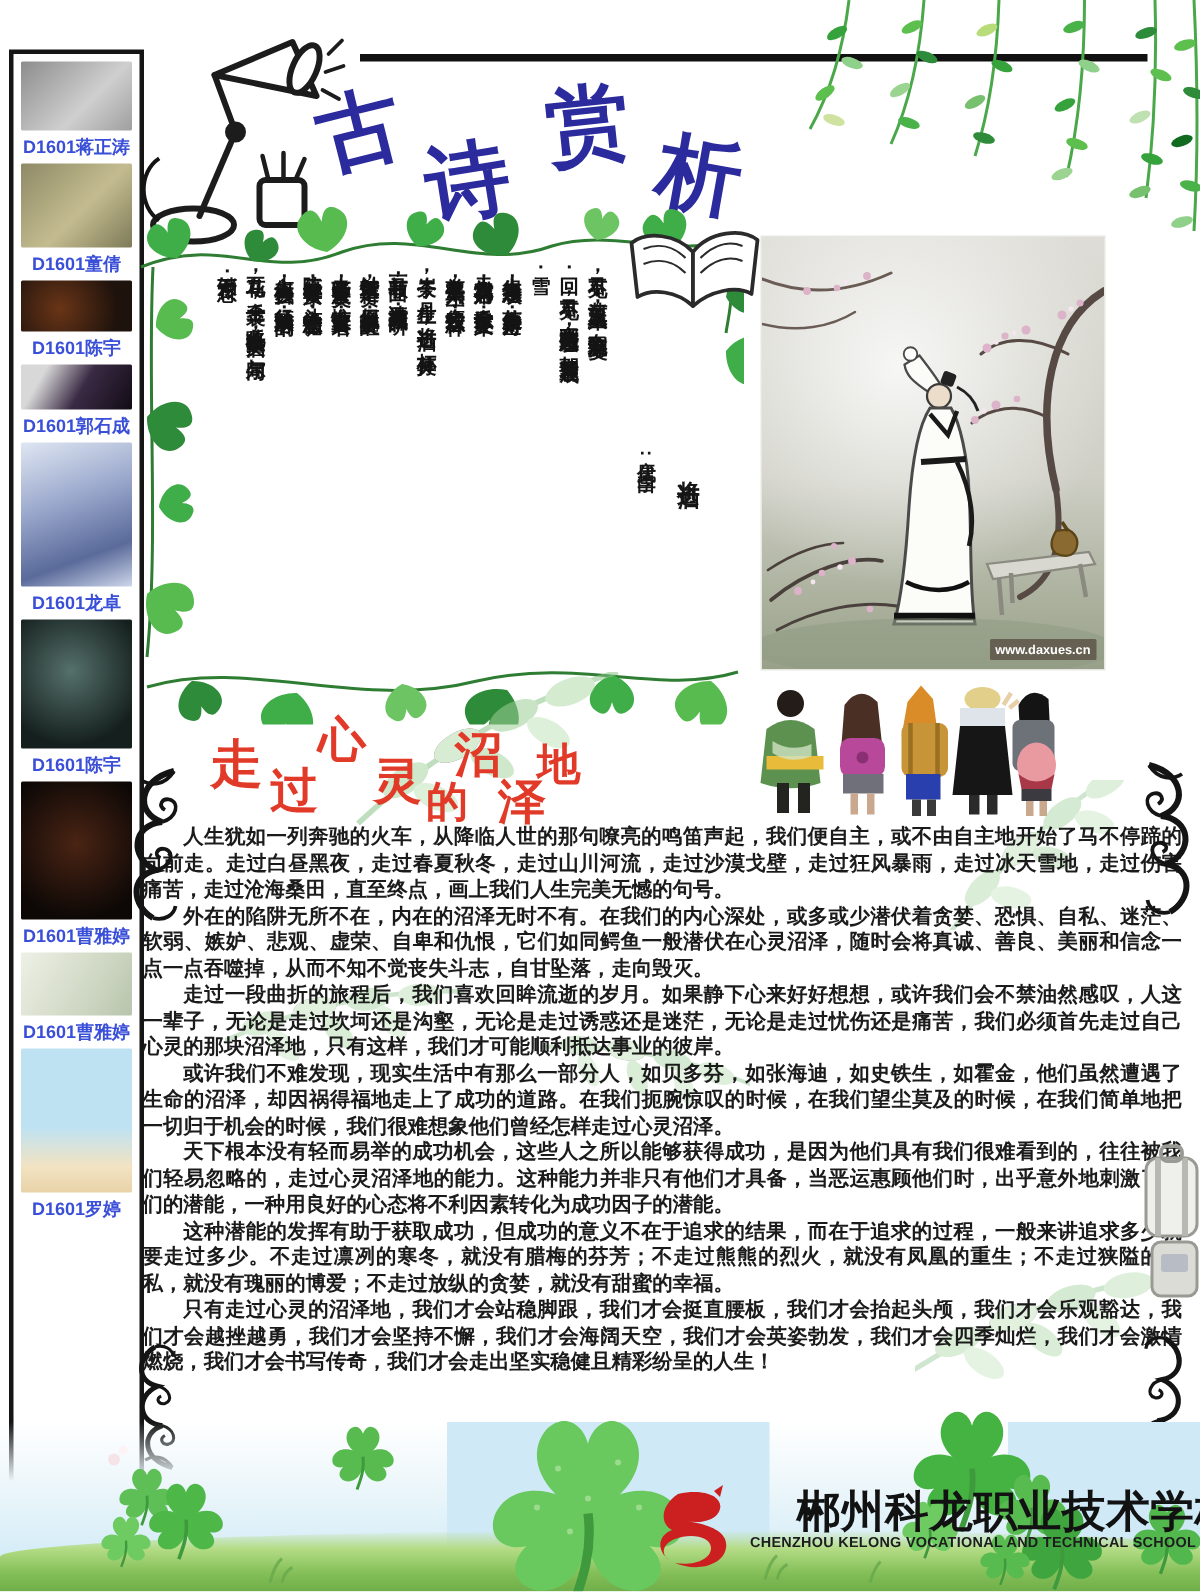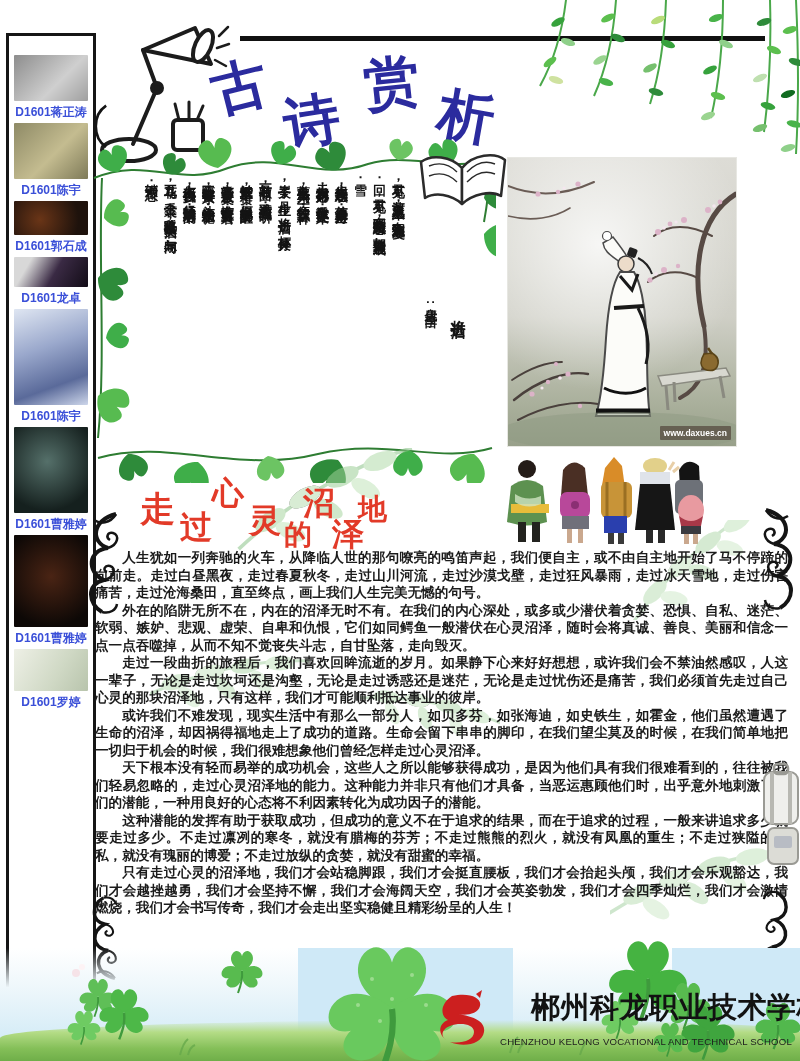--- a/index.html
+++ b/index.html
@@ -2,21 +2,21 @@
 <html><head>
 <meta charset="utf-8">
 <style>
   html,body{margin:0;padding:0;background:#ffffff;}
   .page{position:relative;width:800px;height:1061px;background:#fff;overflow:hidden;
         font-family:"Liberation Sans",sans-serif;}
 
   
   .sidebar{position:absolute;left:6px;top:33px;width:90px;height:988px;
            border:3px solid #151515;background:#fff;box-sizing:border-box;
-           padding-top:19px;overflow:hidden;}
+           padding-top:5px;overflow:hidden;}
   .s-entry{text-align:center;margin-bottom:3px;}
   .photo{width:74px;margin:0 auto;border-radius:1px;}
   .s-label{font-size:12px;font-weight:bold;color:#3a4fd8;line-height:16px;margin:3px 0 2px;}
   .s-entry:nth-of-type(1) .photo{height:46px;background:linear-gradient(135deg,#8d8d8d,#cfcfcf 60%,#9f9f9f);}
   .s-entry:nth-of-type(2) .photo{height:56px;background:linear-gradient(135deg,#8e8a66,#c4bc90 55%,#7e7a58);}
   .s-entry:nth-of-type(3) .photo{height:34px;background:radial-gradient(circle at 35% 55%,#6a3517,#1e120c 75%);}
   .s-entry:nth-of-type(4) .photo{height:30px;background:linear-gradient(120deg,#d8d8d8 20%,#3a2a44 55%,#120c16);}
   .s-entry:nth-of-type(5) .photo{height:96px;background:linear-gradient(160deg,#dfe6f2,#9aa8cc 40%,#5a6a9a 75%,#cdd6ea);}
   .s-entry:nth-of-type(6) .photo{height:86px;background:radial-gradient(circle at 45% 40%,#55706a,#15201e 75%);}
   .s-entry:nth-of-type(7) .photo{height:92px;background:radial-gradient(circle at 50% 45%,#4a2414,#0d0806 80%);}
@@ -84,21 +84,21 @@
   .grass{position:absolute;left:0;top:1020px;width:800px;height:41px;
      background:linear-gradient(180deg,rgba(190,224,142,0) 0%,#b4dc86 30%,#84bf58 70%,#6fae49 100%);
      border-radius:60% 40% 0 0/18px 12px 0 0;}
   .clovers{position:absolute;left:40px;top:935px;width:760px;height:126px;}
 
   
   .logo{position:absolute;left:436px;top:988px;width:364px;height:66px;}
   .logo-glyph{position:absolute;left:0;top:2px;width:58px;height:58px;}
   .logo-cn{position:absolute;left:62px;top:0px;font-size:29px;font-weight:bold;
            color:#121212;letter-spacing:0.5px;white-space:nowrap;margin-left:33px;}
-  .logo-en{position:absolute;left:64px;top:48px;font-size:9.6px;font-weight:normal;
+  .logo-en{position:absolute;left:64px;top:35px;font-size:9.6px;font-weight:bold;
            color:#1d1d1d;letter-spacing:0.2px;white-space:nowrap;}
 </style>
 </head>
 <body>
 
 <div class="page">
 
   <svg width="0" height="0" style="position:absolute">
     <defs>
       <path id="ivy" d="M0 0 C -9 -3 -13 -12 -7 -16 C -3 -19 -1 -16 0 -12 C 1 -16 3 -19 7 -16 C 13 -12 9 -3 0 0 Z"></path>
@@ -130,20 +130,24 @@
         <ellipse cx="62" cy="42" rx="11" ry="5.5" fill="#a9d6a2" transform="rotate(28 62 42)"></ellipse>
         <ellipse cx="88" cy="28" rx="11" ry="5.5" fill="#c2e4bb" transform="rotate(30 88 28)"></ellipse>
       </g>
     </defs>
   </svg>
 
   <div class="sidebar">
       <div class="s-entry">
       <div class="photo"></div>
       <div class="s-label">D1601蒋正涛</div>
+    </div>
+      <div class="s-entry">
+      <div class="photo"></div>
+      <div class="s-label">D1601童倩</div>
     </div>
       <div class="s-entry">
       <div class="photo"></div>
       <div class="s-label">D1601陈宇</div>
     </div>
       <div class="s-entry">
       <div class="photo"></div>
       <div class="s-label">D1601郭石成</div>
     </div>
       <div class="s-entry">
@@ -415,21 +419,21 @@
       <use href="#sprigg" transform="rotate(40 60 40)"></use>
     </svg>
   <svg class="sprig" style="left:610px;top:830px;width:180px;height:120px" viewBox="0 0 130 80">
       <use href="#sprigg" transform="rotate(10 60 40)"></use>
     </svg>
 
   <div class="article">
       <p>人生犹如一列奔驰的火车，从降临人世的那句嘹亮的鸣笛声起，我们便自主，或不由自主地开始了马不停蹄的向前走。走过白昼黑夜，走过春夏秋冬，走过山川河流，走过沙漠戈壁，走过狂风暴雨，走过冰天雪地，走过伤害痛苦，走过沧海桑田，直至终点，画上我们人生完美无憾的句号。</p>
       <p>外在的陷阱无所不在，内在的沼泽无时不有。在我们的内心深处，或多或少潜伏着贪婪、恐惧、自私、迷茫、软弱、嫉妒、悲观、虚荣、自卑和仇恨，它们如同鳄鱼一般潜伏在心灵沼泽，随时会将真诚、善良、美丽和信念一点一点吞噬掉，从而不知不觉丧失斗志，自甘坠落，走向毁灭。</p>
       <p>走过一段曲折的旅程后，我们喜欢回眸流逝的岁月。如果静下心来好好想想，或许我们会不禁油然感叹，人这一辈子，无论是走过坎坷还是沟壑，无论是走过诱惑还是迷茫，无论是走过忧伤还是痛苦，我们必须首先走过自己心灵的那块沼泽地，只有这样，我们才可能顺利抵达事业的彼岸。</p>
-      <p>或许我们不难发现，现实生活中有那么一部分人，如贝多芬，如张海迪，如史铁生，如霍金，他们虽然遭遇了生命的沼泽，却因祸得福地走上了成功的道路。生命会留下串串的脚印，在我们望尘莫及的时候，在我们简单地把一切归于机会的时候，我们很难想象他们曾经怎样走过心灵沼泽。</p>
+      <p>或许我们不难发现，现实生活中有那么一部分人，如贝多芬，如张海迪，如史铁生，如霍金，他们虽然遭遇了生命的沼泽，却因祸得福地走上了成功的道路。在我们扼腕惊叹的时候，在我们望尘莫及的时候，在我们简单地把一切归于机会的时候，我们很难想象他们曾经怎样走过心灵沼泽。</p>
       <p>天下根本没有轻而易举的成功机会，这些人之所以能够获得成功，是因为他们具有我们很难看到的，往往被我们轻易忽略的，走过心灵沼泽地的能力。这种能力并非只有他们才具备，当恶运惠顾他们时，出乎意外地刺激了他们的潜能，一种用良好的心态将不利因素转化为成功因子的潜能。</p>
       <p>这种潜能的发挥有助于获取成功，但成功的意义不在于追求的结果，而在于追求的过程，一般来讲追求多少就要走过多少。不走过凛冽的寒冬，就没有腊梅的芬芳；不走过熊熊的烈火，就没有凤凰的重生；不走过狭隘的自私，就没有瑰丽的博爱；不走过放纵的贪婪，就没有甜蜜的幸福。</p>
       <p>只有走过心灵的沼泽地，我们才会站稳脚跟，我们才会挺直腰板，我们才会抬起头颅，我们才会乐观豁达，我们才会越挫越勇，我们才会坚持不懈，我们才会海阔天空，我们才会英姿勃发，我们才会四季灿烂，我们才会激情燃烧，我们才会书写传奇，我们才会走出坚实稳健且精彩纷呈的人生！</p>
     </div>
 
   <svg class="fl" style="left:82px;top:512px;width:44px;height:112px" viewBox="0 0 44 112">
       <use href="#flg"></use>
     </svg>
   <svg class="fl" style="left:756px;top:508px;width:44px;height:112px" viewBox="0 0 44 112">
       <use href="#flg" transform="translate(44,0) scale(-1,1)"></use>

